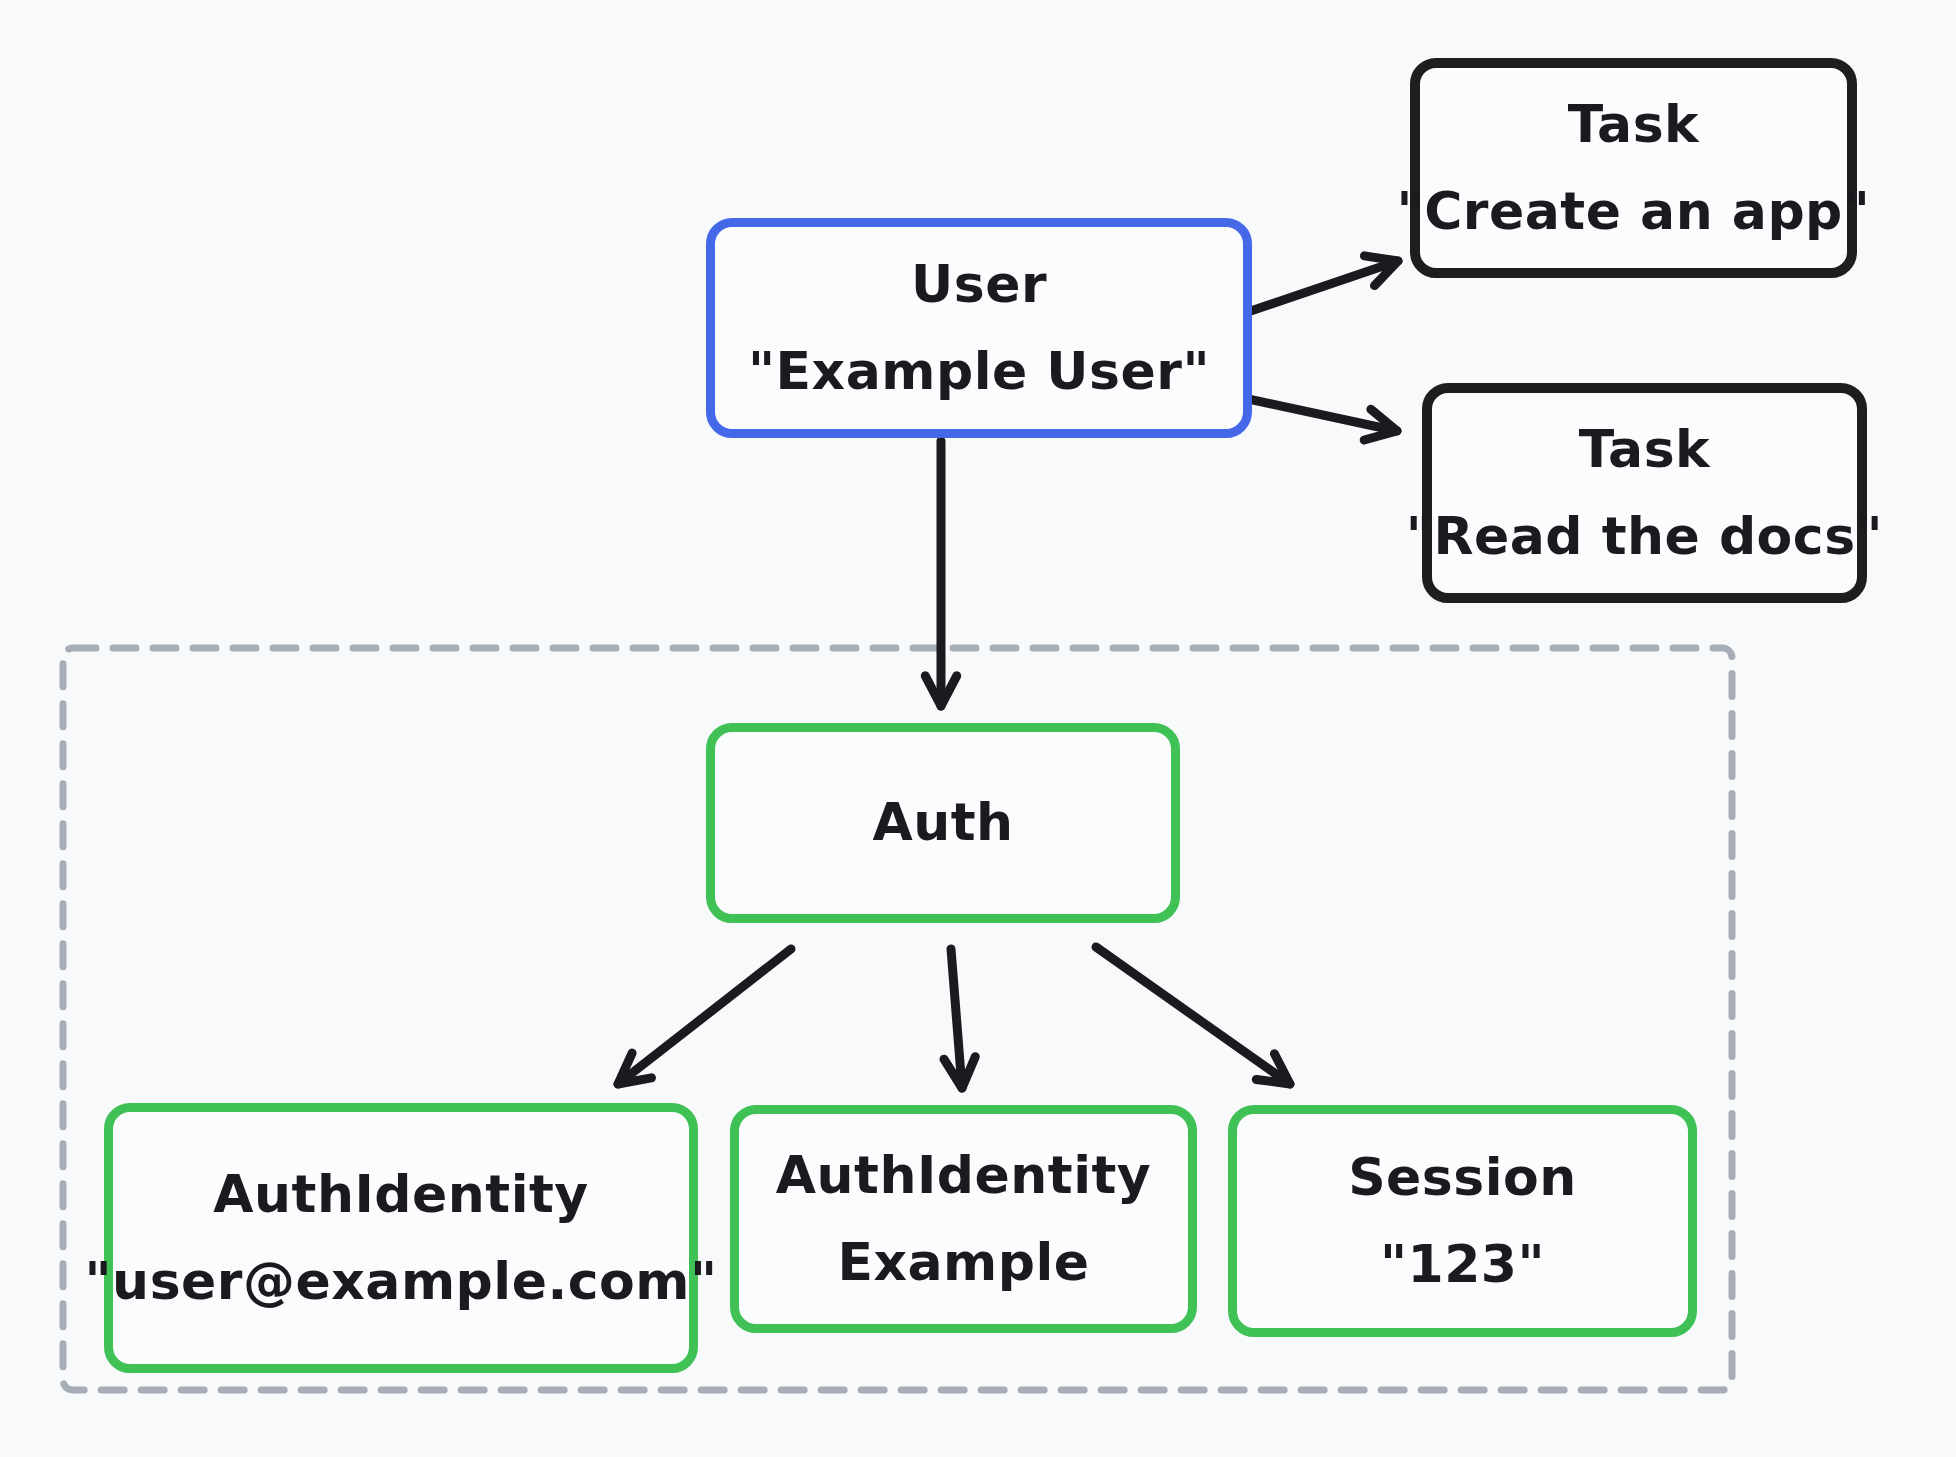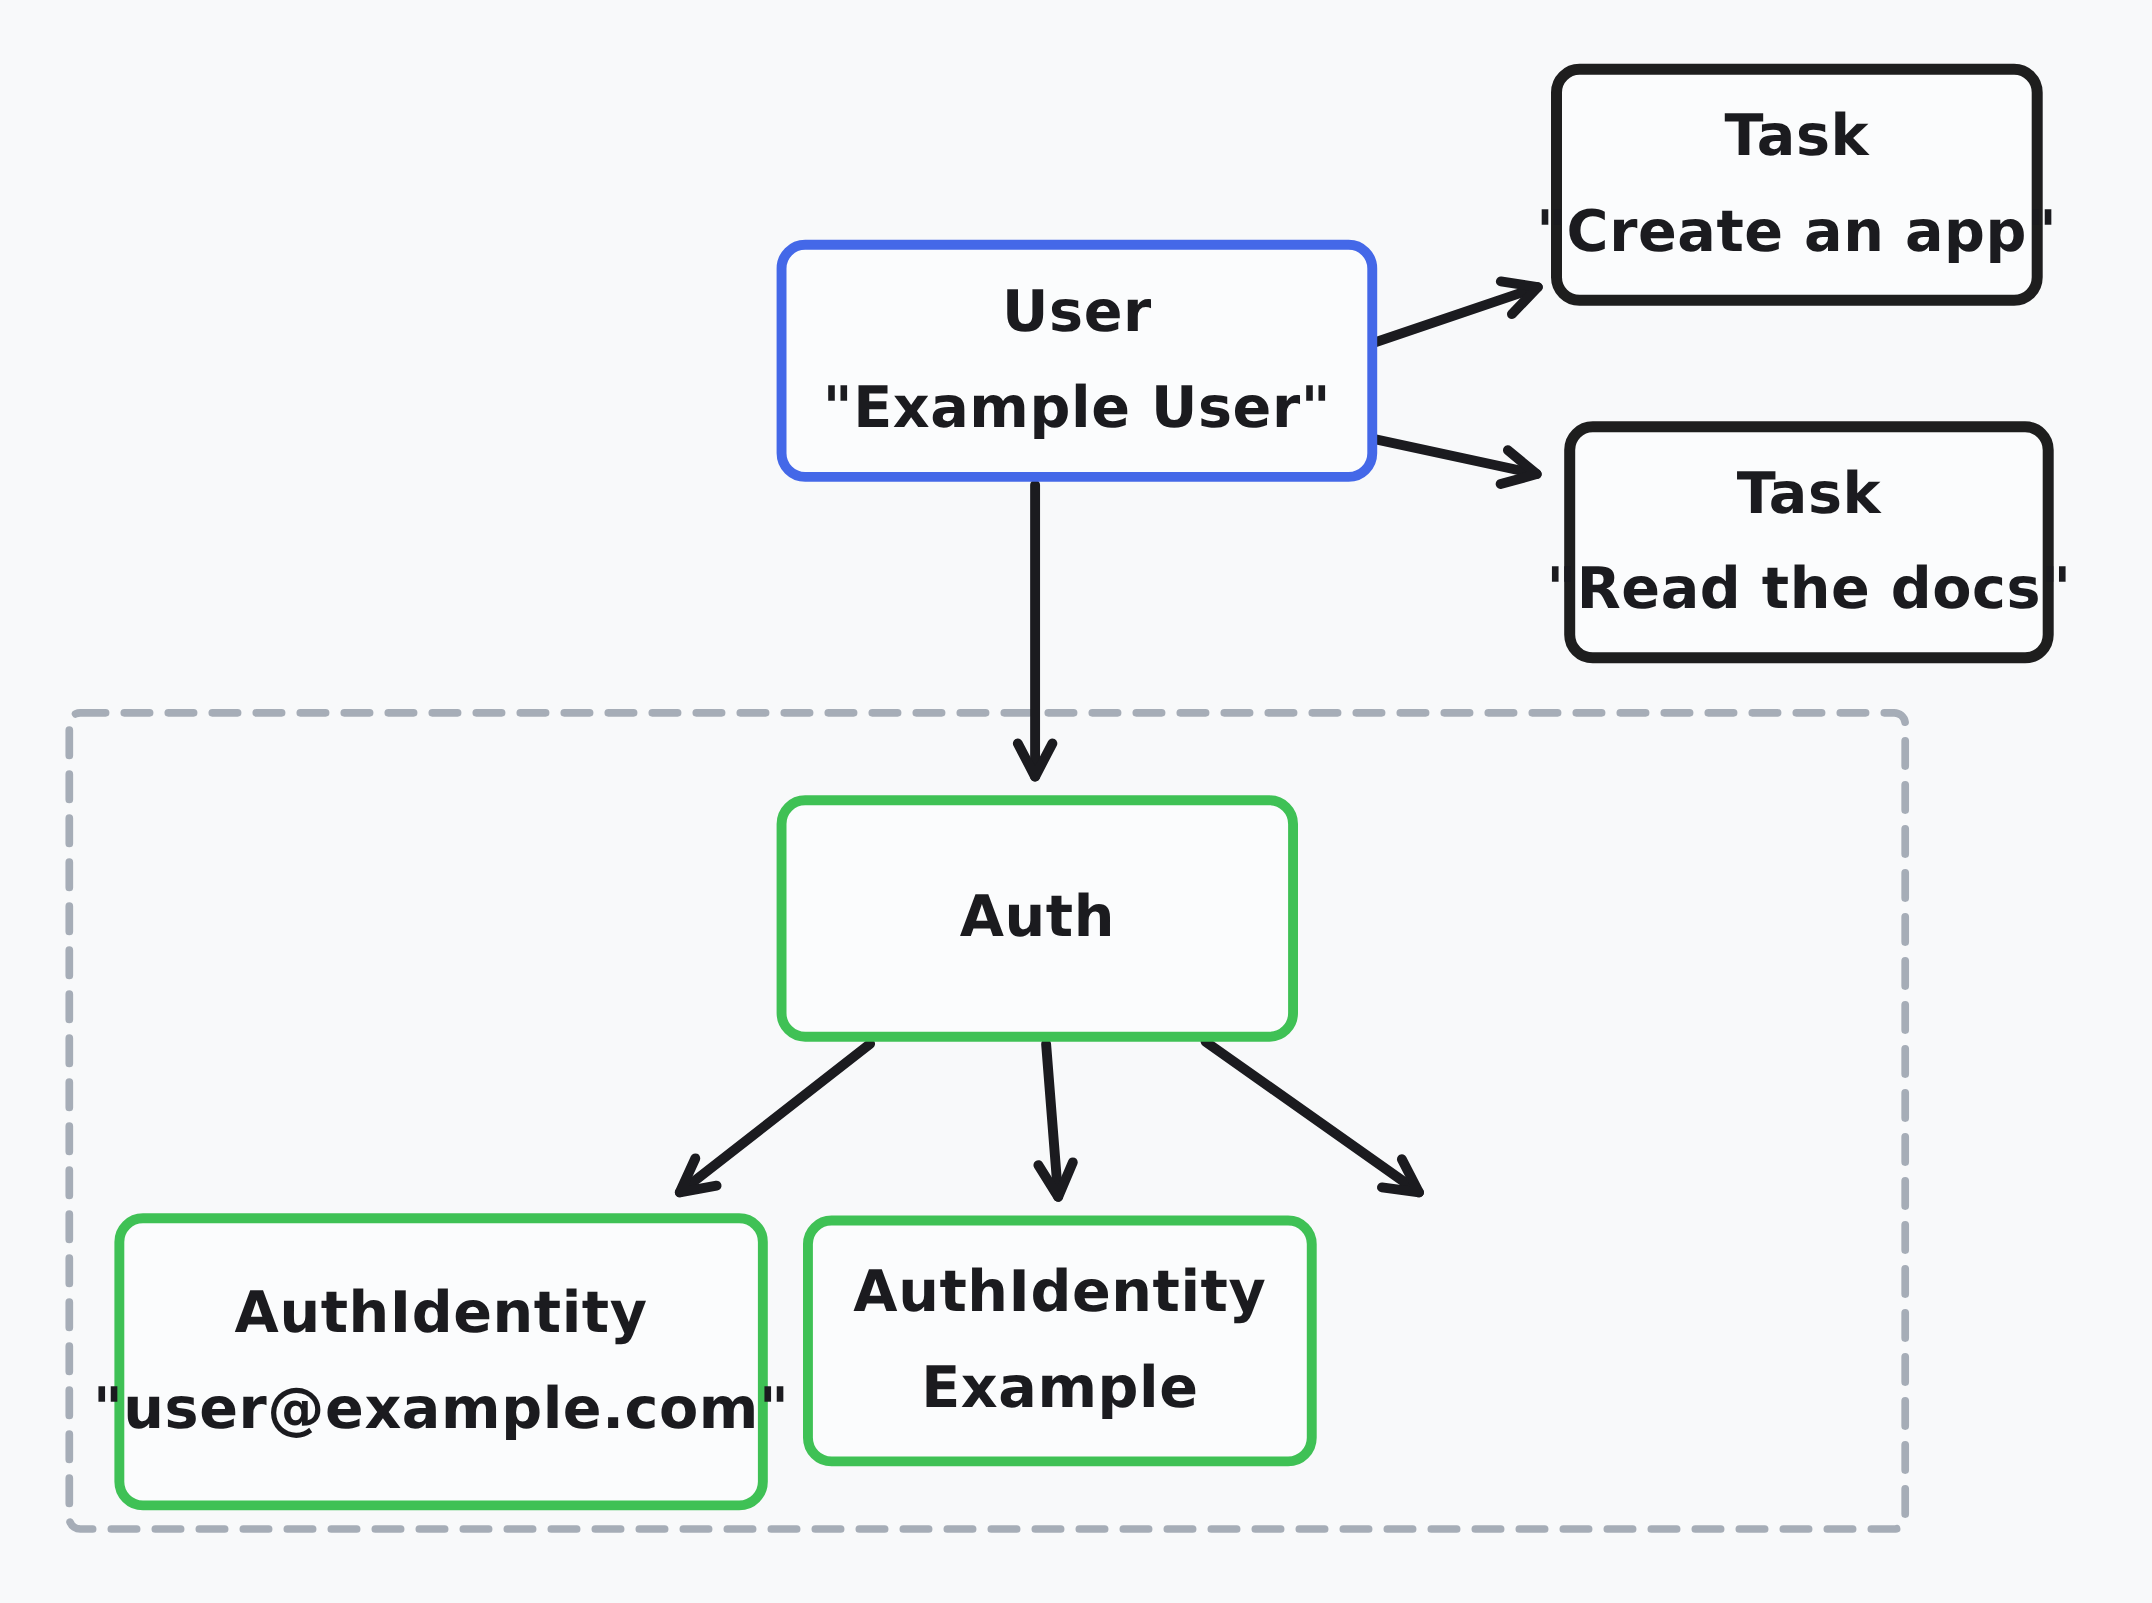--- a/index.html
+++ b/index.html
@@ -75,28 +75,32 @@
   <div class="node black" style="left: 1410px; top: 58px; width: 447px; height: 220px; background: rgb(251, 252, 253); color: rgb(27, 27, 31); border-color: rgb(30, 30, 30);">
     <div class="node-label">Task</div>
     <div class="node-value">"Create an app"</div>
   </div>
 
   <div class="node black" style="left: 1422px; top: 383px; width: 445px; height: 220px; background: rgb(251, 252, 253); color: rgb(27, 27, 31); border-color: rgb(30, 30, 30);">
     <div class="node-label">Task</div>
     <div class="node-value">"Read the docs"</div>
   </div>
 
-  <div class="node green" style="left: 706px; top: 723px; width: 474px; height: 224px; background: rgb(251, 252, 253); color: rgb(27, 27, 31); border-color: rgb(63, 193, 85);">
+  <div class="node green" style="left: 706px; top: 723px; width: 474px; height: 200px; background: rgb(251, 252, 253); color: rgb(27, 27, 31); border-color: rgb(63, 193, 85);">
     <div class="node-label">Auth</div>
   </div>
 
   <div class="node green" style="left: 104px; top: 1103px; width: 594px; height: 270px; background: rgb(251, 252, 253); color: rgb(27, 27, 31); border-color: rgb(63, 193, 85);">
     <div class="node-label">AuthIdentity</div>
     <div class="node-value">"user@example.com"</div>
   </div>
 
   <div class="node green" style="left: 730px; top: 1105px; width: 467px; height: 228px; background: rgb(251, 252, 253); color: rgb(27, 27, 31); border-color: rgb(63, 193, 85);">
     <div class="node-label">AuthIdentity</div>
     <div class="node-value">Example</div>
   </div>
 
+  <div class="node green" style="left: 1228px; top: 1105px; width: 469px; height: 232px; background: rgb(251, 252, 253); color: rgb(27, 27, 31); border-color: rgb(63, 193, 85);">
+    <div class="node-label">Session</div>
+    <div class="node-value">"123"</div>
+  </div>
 
 </div>
 
 </body></html>

